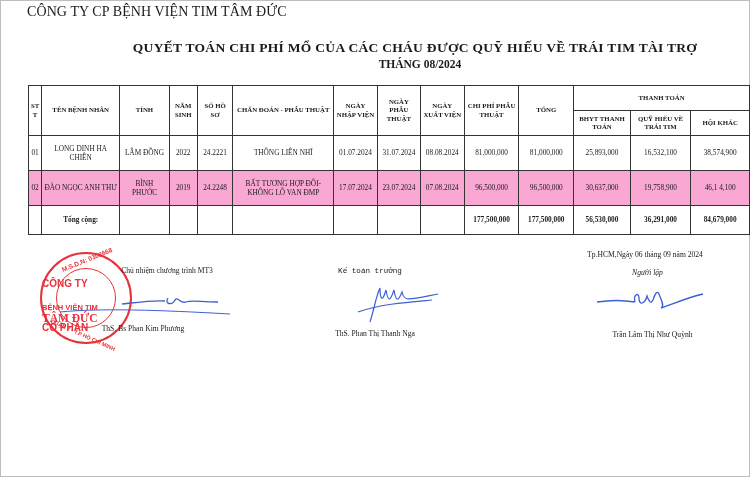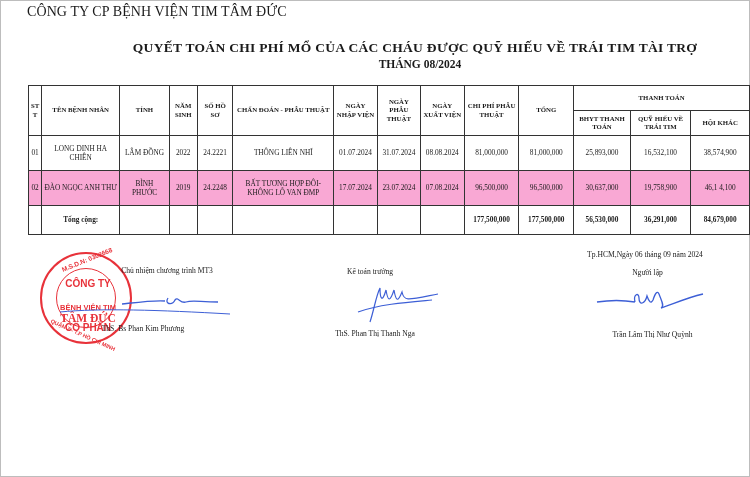--- a/index.html
+++ b/index.html
@@ -40,21 +40,21 @@
   .sig-block { position:absolute; font-size:7.6px; text-align:center; }
   .stamp {
     position:absolute; left:40px; top:252px; width:92px; height:92px; border-radius:50%;
     border:2px solid #e8323a; box-sizing:border-box;
   }
   .stamp .inner {
     position:absolute; left:14px; top:14px; width:60px; height:60px; border-radius:50%;
     border:1.5px solid #e8323a; box-sizing:border-box;
   }
   .stamp .txt {
-    position:absolute; left:0; width:92px; text-align:center; color:#e8323a;
+    position:absolute; left:0; width:92px; text-align:left; color:#e8323a;
     font-family:"Liberation Sans", sans-serif; font-weight:bold; line-height:1;
   }
   .stamp .ring {
     position:absolute; color:#e8323a; font-family:"Liberation Sans", sans-serif;
     font-size:7px; font-weight:bold;
   }
   svg.sig { position:absolute; overflow:visible; }
 </style>
 </head>
 <body>
@@ -163,25 +163,25 @@
   <div class="ring" style="left:6px;top:78px;font-size:5.5px;transform:rotate(24deg);">QUẬN 7 - T.P HỒ CHÍ MINH</div>
 </div>
 
 <div class="sig-block" style="left:74px; top:266px; width:130px;padding-left:28px;">Chủ nhiệm chương trình MT3</div>
 <svg class="sig" style="left:120px; top:292px;" width="100" height="22">
   <path d="M2 12 C 20 10, 35 8, 45 9 M48 6 C 44 12, 52 14, 55 8 C 58 4, 60 12, 66 10 C 72 8, 80 10, 98 10" stroke="#3d5fd6" stroke-width="1.3" fill="none"></path>
   <path d="M-60 20 C -20 16, 40 18, 110 22" stroke="#3d5fd6" stroke-width="1" fill="none"></path>
 </svg>
 <div class="sig-block" style="left:78px; top:324px; width:130px;">ThS. Bs Phan Kim Phương</div>
 
-<div class="sig-block" style="left:310px; top:267px; width:120px;">Kế toán trưởng</div>
+<div class="sig-block" style="left:310px; top:267px; width:120px;font-family:Liberation Mono, monospace;">Kế toán trưởng</div>
 <svg class="sig" style="left:360px; top:282px;" width="80" height="45">
   <path d="M10 40 C 14 28, 16 14, 20 6 C 20 16, 22 22, 26 8 C 28 20, 30 20, 34 8 C 36 20, 38 20, 42 10 C 44 20, 48 18, 78 12" stroke="#3d5fd6" stroke-width="1.2" fill="none"></path>
   <path d="M -2 30 C 20 22, 50 20, 72 18" stroke="#3d5fd6" stroke-width="1.2" fill="none"></path>
 </svg>
 <div class="sig-block" style="left:310px; top:329px; width:130px;">ThS. Phan Thị Thanh Nga</div>
 
 <div class="sig-block" style="left:580px; top:250px; width:130px;">Tp.HCM,Ngày 06 tháng 09 năm 2024</div>
-<div class="sig-block" style="left:600px; top:268px; width:95px;">Người lập</div>
+<div class="sig-block" style="left:600px; top:268px; width:95px;font-style:italic;">Người lập</div>
 <svg class="sig" style="left:595px; top:288px;" width="110" height="30">
   <path d="M2 14 C 15 12, 28 12, 40 14 M40 14 C 38 6, 44 4, 44 10 C 44 18, 50 16, 52 8 C 54 14, 56 16, 58 12 C 60 6, 62 2, 64 6 C 66 12, 70 18, 66 20 C 74 18, 90 10, 108 6" stroke="#3d5fd6" stroke-width="1.3" fill="none"></path>
 </svg>
 <div class="sig-block" style="left:590px; top:330px; width:125px;">Trần Lâm Thị Như Quỳnh</div>
 
 </body></html>

